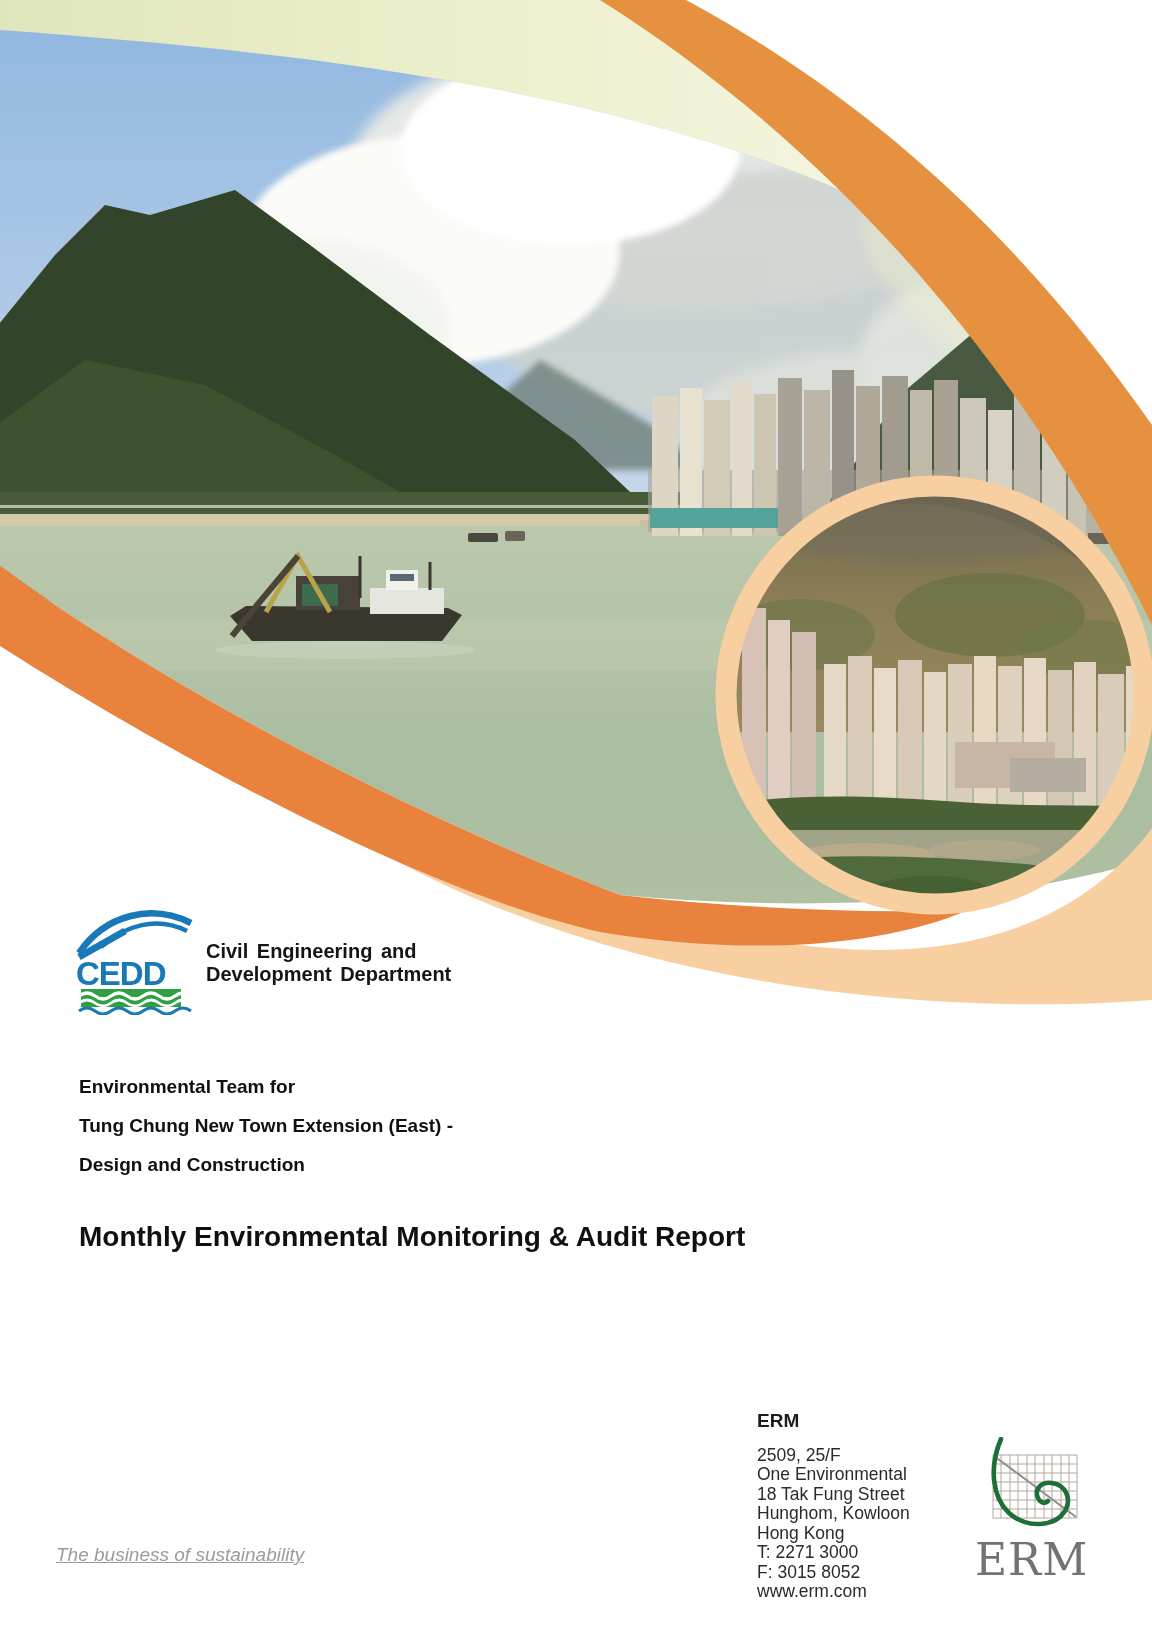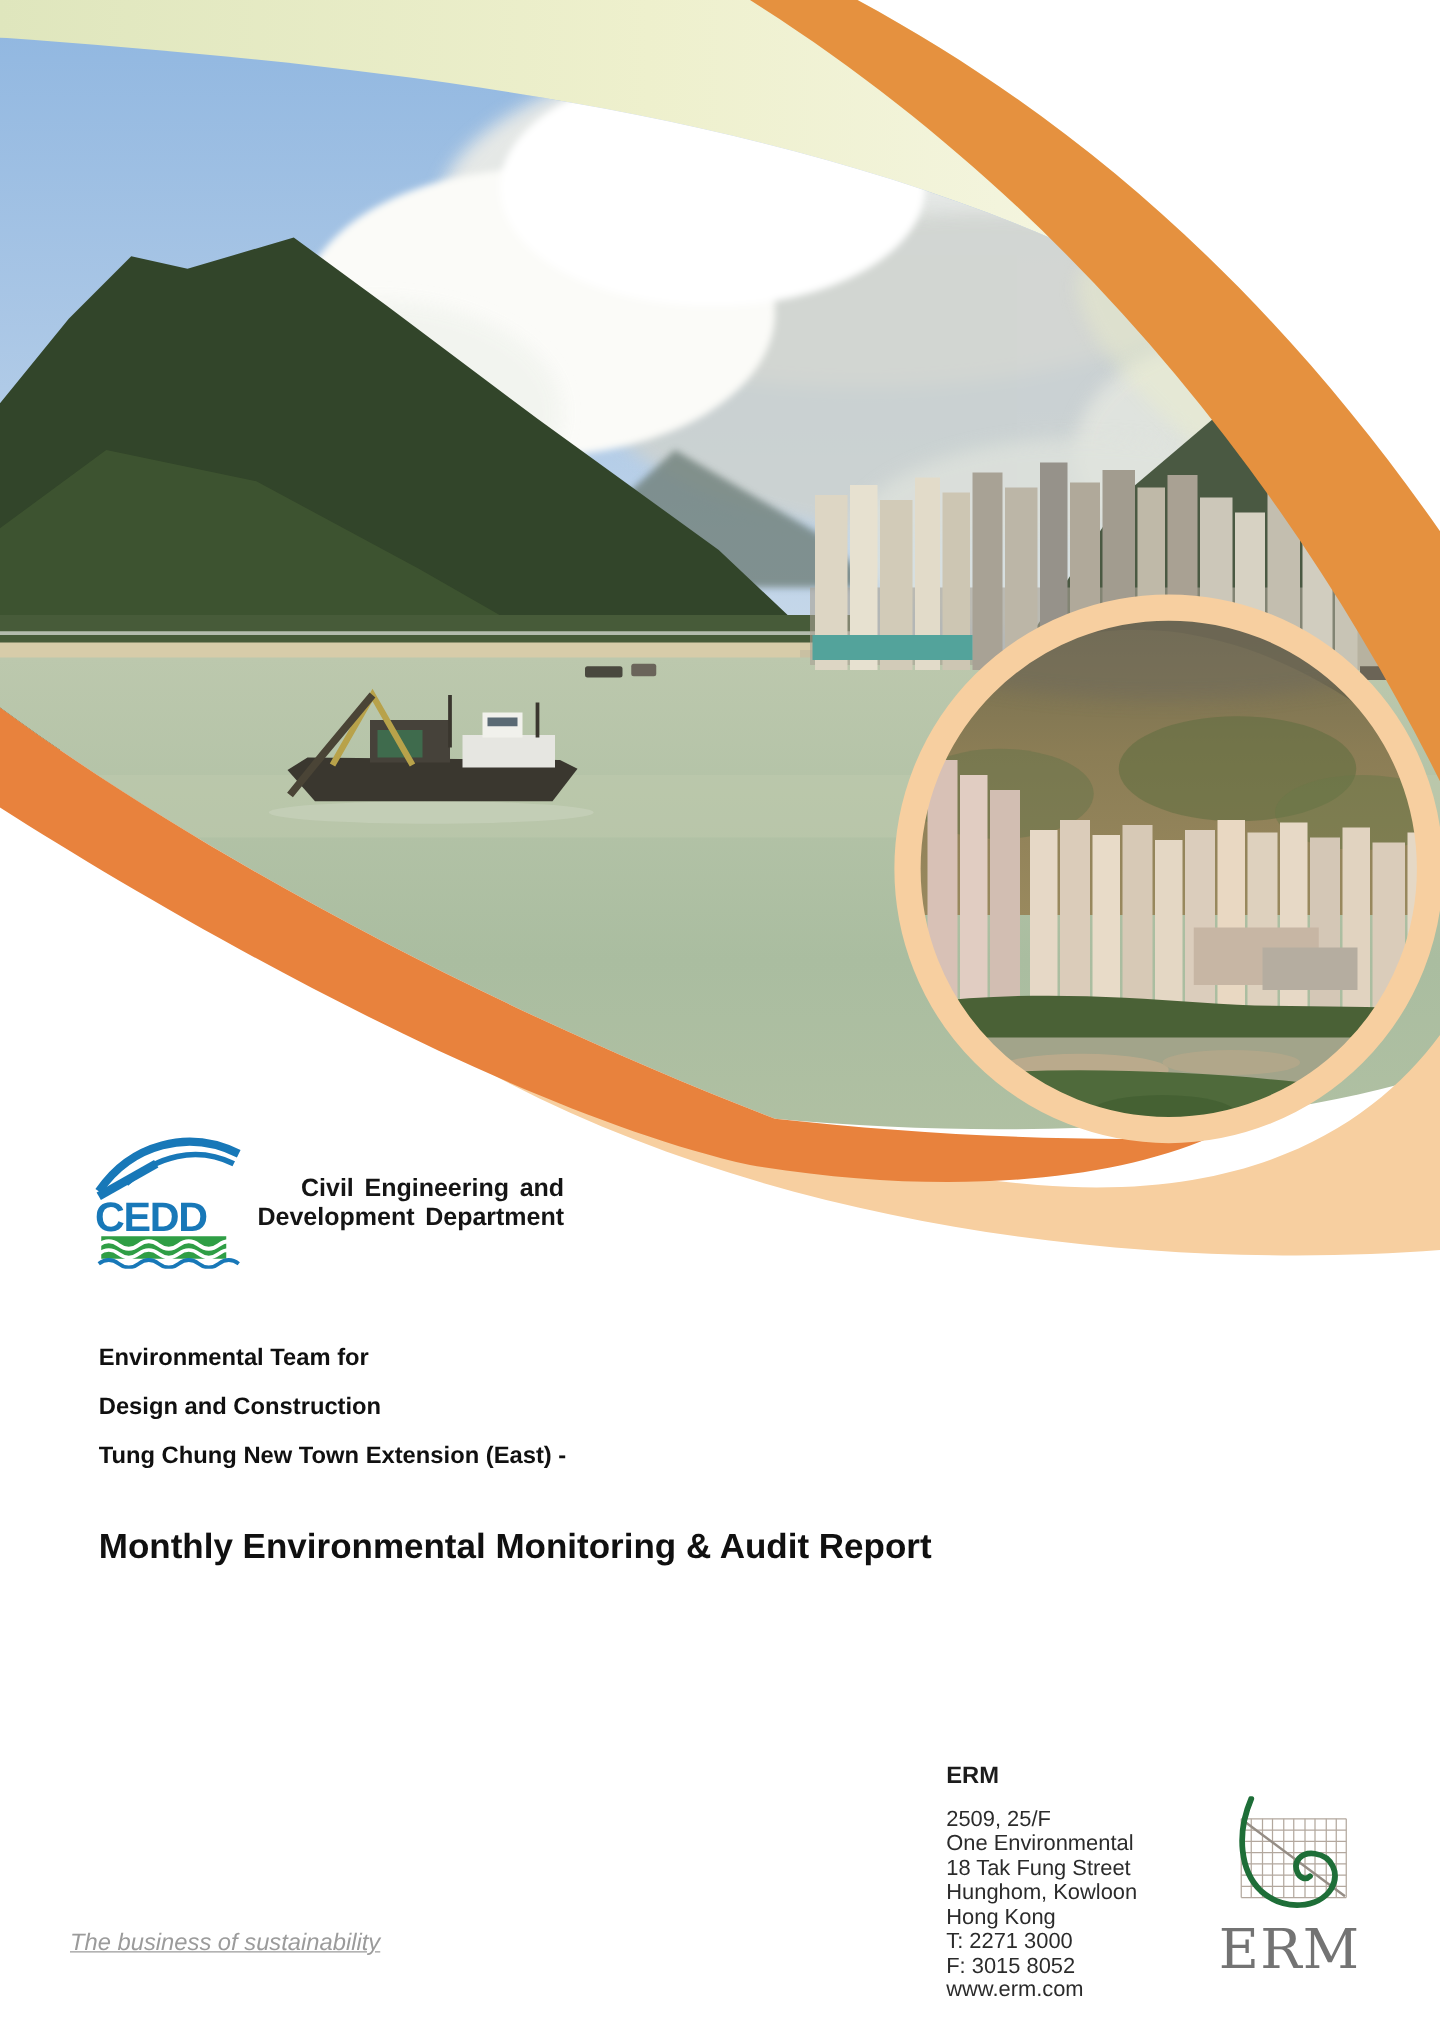--- a/index.html
+++ b/index.html
@@ -8,21 +8,21 @@
     font-family:"Liberation Sans", sans-serif; overflow:hidden; margin:0 auto;
   }
   .hero { position:absolute; left:0; top:0; width:1152px; height:1010px; }
   .hero svg { display:block; width:1152px; height:1010px; }
 
   .cedd-logo { position:absolute; left:74px; top:901px; width:122px; height:114px; }
   .cedd-logo svg { display:block; width:122px; height:114px; }
 
   .dept-name {
     position:absolute; left:206px; top:940px;
-    font-size:20px; font-weight:bold; color:#151515; line-height:23px; word-spacing:3px;text-align:right;
+    font-size:20px; font-weight:bold; color:#151515; line-height:23px; word-spacing:3px;
   }
   .agreement {
     position:absolute; left:78px; top:1029px;
     font-size:23px; font-style:italic; color:#1d1d1d;
   }
   .title {
     position:absolute; left:79px; top:1067px;
     font-size:19px; font-weight:bold; color:#101010; line-height:39px;
   }
   .subtitle {
@@ -229,22 +229,22 @@
     </svg>
   </div>
   <div class="dept-name">
     <div>Civil Engineering and</div>
     <div>Development Department</div>
   </div>
 
 
   <div class="title">
     <div>Environmental Team for</div>
+    <div>Tung Chung New Town Extension (East) -</div>
     <div>Design and Construction</div>
-    <div>Tung Chung New Town Extension (East) -</div>
   </div>
 
   <div class="subtitle">
     <div>Monthly Environmental Monitoring &amp; Audit Report</div>
   </div>
 
   <div class="erm-contact">
     <div class="erm-name">ERM</div>
     <div>2509, 25/F</div>
     <div>One Environmental</div>

